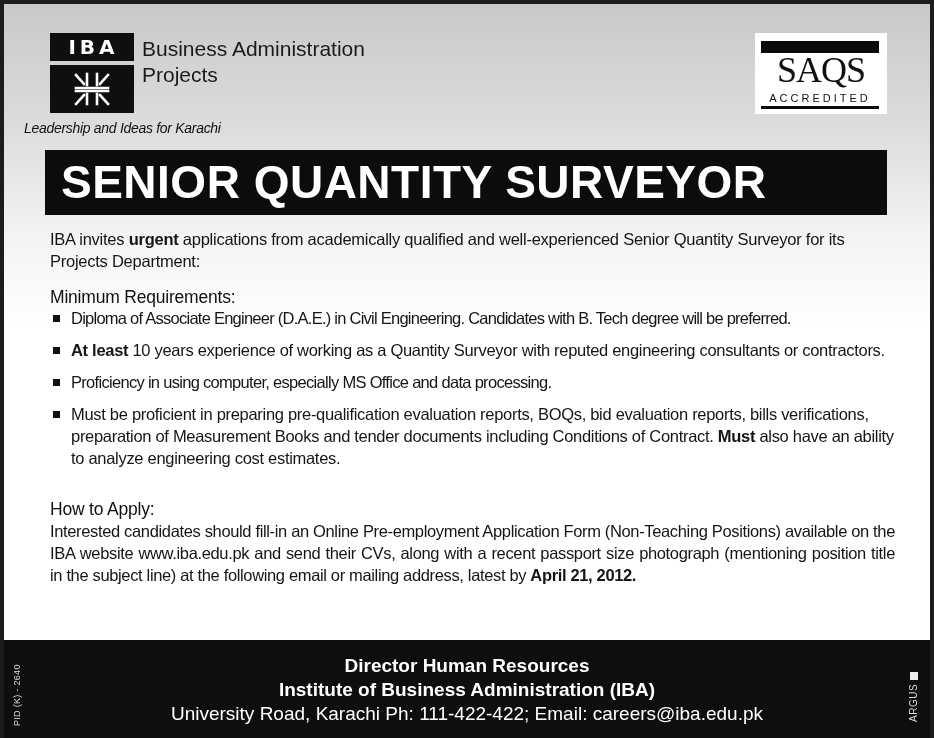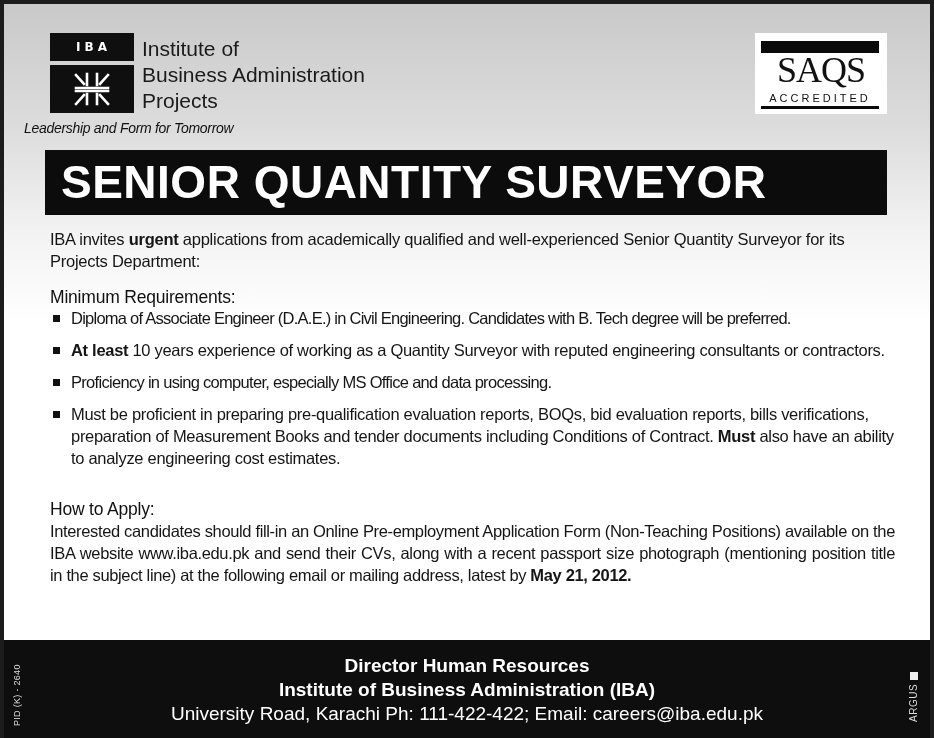--- a/index.html
+++ b/index.html
@@ -10,21 +10,21 @@
     position: absolute; left: 0; top: 0; width: 934px; height: 738px;
     border: 4px solid #1c1c1c;
     background: linear-gradient(to bottom, #c9c9c9 0px, #dcdcdc 120px, #f3f3f3 230px, #ffffff 320px, #ffffff 100%);
   }
 
   
   .logo-block { position: absolute; left: 46px; top: 29px; }
   .iba-box {
     position: absolute; left: 0; top: 0; width: 84px; height: 28px;
     background: #0f0f0f; color: #fff;
-    font-family: "DejaVu Sans", sans-serif; font-weight: bold; font-size: 12px;
+    font-family: "DejaVu Sans", sans-serif; font-weight: bold; font-size: 20px;
     letter-spacing: 4px; text-align: center; line-height: 28px; padding-left: 3px;
   }
   .emblem-box {
     position: absolute; left: 0; top: 32px; width: 84px; height: 48px;
     background: #0f0f0f; display: flex; align-items: center; justify-content: center;
   }
   .inst-lines { position: absolute; left: 92px; top: 3px; font-size: 21px; line-height: 26px; color: #1a1a1a; white-space: nowrap; }
   .tagline {
     position: absolute; left: 20px; top: 116px; font-size: 14px; font-style: italic;
     color: #111; letter-spacing: -0.3px; white-space: nowrap;
@@ -103,26 +103,25 @@
           <line x1="15" y1="22" x2="15" y2="32"></line>
           <line x1="25" y1="22" x2="25" y2="32"></line>
           <line x1="4" y1="3" x2="12" y2="12"></line>
           <line x1="36" y1="3" x2="28" y2="12"></line>
           <line x1="4" y1="32" x2="12" y2="23"></line>
           <line x1="36" y1="32" x2="28" y2="23"></line>
         </g>
       </svg>
     </div>
     <div class="inst-lines">
-      <div>Institute of</div>
       <div>Business Administration</div>
       <div>Projects</div>
     </div>
   </div>
-  <div class="tagline">Leadership and Form for Tomorrow</div>
+  <div class="tagline">Leadership and Ideas for Karachi</div>
 
   <div class="saqs">
     <div class="bar-top"></div>
     <div class="letters">SAQS</div>
     <div class="acc">ACCREDITED</div>
     <div class="bar-bottom"></div>
   </div>
 
   <div class="title-bar">SENIOR QUANTITY SURVEYOR</div>
 
@@ -142,21 +141,21 @@
       <span class="bullet"></span>
       <span>Proficiency in using computer, especially MS Office and data processing.</span>
     </li>
     <li>
       <span class="bullet"></span>
       <span>Must be proficient in preparing pre-qualification evaluation reports, BOQs, bid evaluation reports, bills verifications, preparation of Measurement Books and tender documents including Conditions of Contract. </span><b>Must</b><span> also have an ability to analyze engineering cost estimates.</span>
     </li>
   </ul>
 
   <div class="h-section h-apply">How to Apply:</div>
-  <p class="body-text apply-text"><span>Interested candidates should fill-in an Online Pre-employment Application Form (Non-Teaching Positions) available on the IBA website www.iba.edu.pk and send their CVs, along with a recent passport size photograph (mentioning position title in the subject line) at the following email or mailing address, latest by </span><b>May 21, 2012.</b></p>
+  <p class="body-text apply-text"><span>Interested candidates should fill-in an Online Pre-employment Application Form (Non-Teaching Positions) available on the IBA website www.iba.edu.pk and send their CVs, along with a recent passport size photograph (mentioning position title in the subject line) at the following email or mailing address, latest by </span><b>April 21, 2012.</b></p>
 
   <div class="footer">
     <div class="line l1">Director Human Resources</div>
     <div class="line l2">Institute of Business Administration (IBA)</div>
     <div class="line l3">University Road, Karachi Ph: 111-422-422; Email: careers@iba.edu.pk</div>
     <div class="pid">PID (K) - 2640</div>
     <div class="argus">
         <span>ARGUS</span>
         <span class="sq"></span>
       </div>

